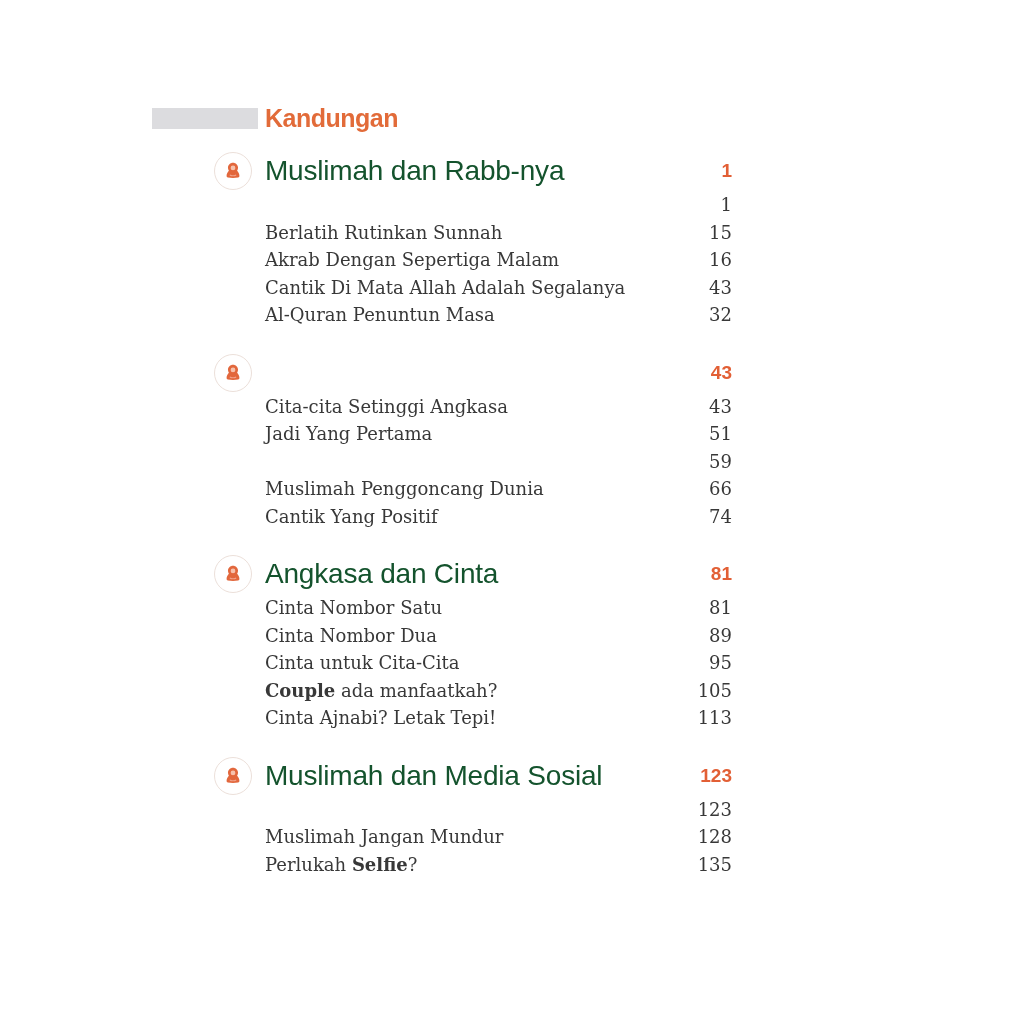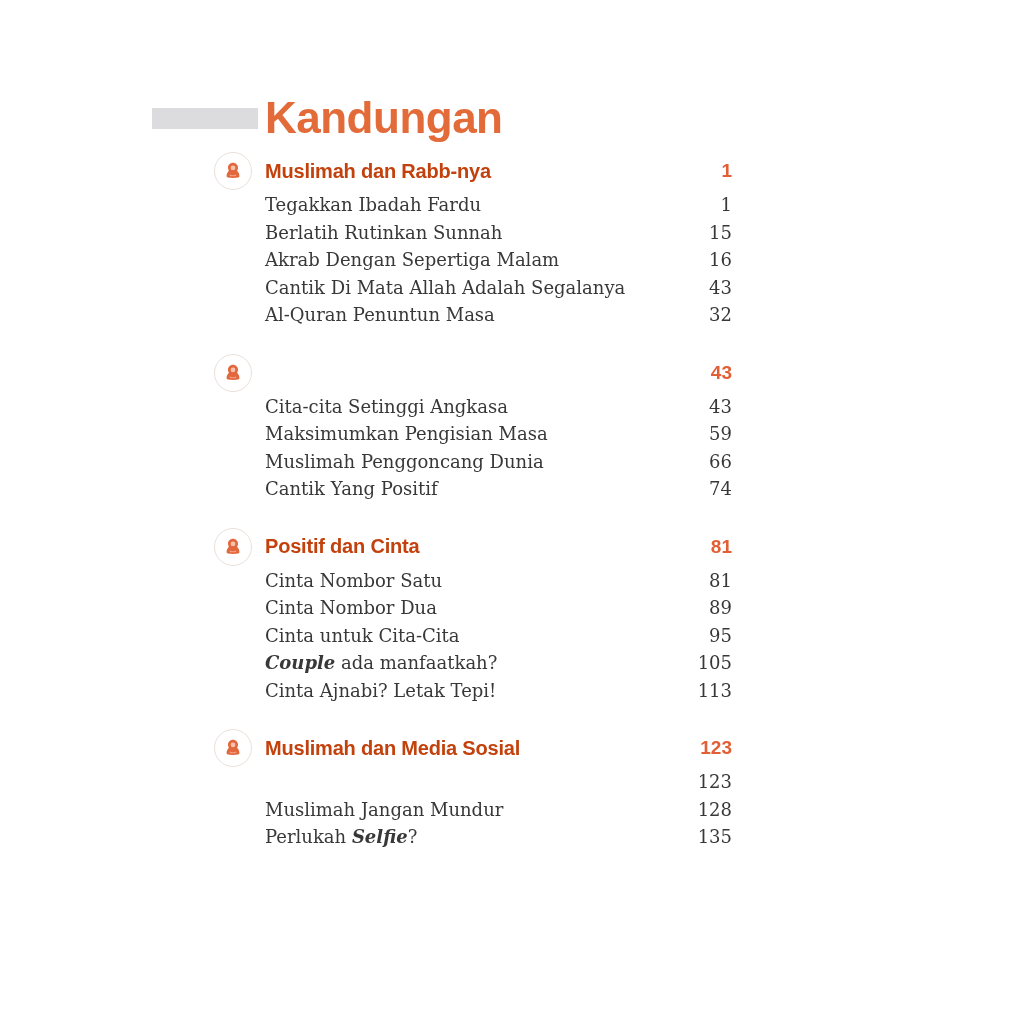--- a/index.html
+++ b/index.html
@@ -4,43 +4,43 @@
 <style>
   * { margin: 0; padding: 0; box-sizing: border-box; }
   html, body { width: 1024px; height: 1024px; background: #ffffff; overflow: hidden; }
   body { font-family: "Liberation Sans", sans-serif; }
 
   .content { width: 580px; margin: 100px 0 0 152px; }
 
   .title-row { display: flex; align-items: center; margin-bottom: 15px; }
   .gray-bar { width: 106px; height: 21px; background: #dcdcdf; margin-right: 7px; }
   .page-title {
-    font-size: 44px; font-weight: 700; color: #e26b39;
+    font-size: 25px; font-weight: 700; color: #e26b39;
     letter-spacing: -0.5px; line-height: 36px;
   }
 
   .section + .section { margin-top: 21px; }
 
   .section-header { display: flex; align-items: center; height: 40px; margin-left: 62px; }
   .icon-circle {
     width: 38px; height: 38px; border-radius: 50%;
     border: 1px solid #ece0da; background: #ffffff;
     display: flex; align-items: center; justify-content: center;
     margin-right: 13px; flex: none;
   }
-  .section-title { font-size: 20px; font-weight: 700; color: #c2410c; letter-spacing: -0.2px; }
+  .section-title { font-size: 28px; font-weight: 400; color: #14532d; letter-spacing: -0.2px; }
   .section-page { margin-left: auto; font-size: 19px; font-weight: 700; color: #e25f35; }
 
   .items { margin-top: 3px; margin-left: 113px; }
   .item-row {
     display: flex; align-items: baseline; height: 27.5px;
     font-family: "DejaVu Serif", serif; font-size: 18px; color: #383838;
   }
   .item-title { white-space: pre; }
-  .item-title .em { font-style: italic; font-weight: 600; }
+  .item-title .em { font-weight: 600; }
   .item-page { margin-left: auto; font-family: "DejaVu Serif", serif; font-size: 18px; color: #383838; }
 </style>
 </head>
 <body>
 
 <div class="content">
 
   <div class="title-row">
     <div class="gray-bar"></div>
     <h1 class="page-title">Kandungan</h1>
@@ -53,21 +53,20 @@
           <path d="M12 3c-3 0-5.5 2.4-5.5 5.4 0 1.2.4 2.3 1 3.2-1.6 1.5-2.5 3.6-2.5 5.9 0 .8.6 1.5 1.4 1.6 3.7.6 7.5.6 11.2 0 .8-.1 1.4-.8 1.4-1.6 0-2.3-.9-4.4-2.5-5.9.6-.9 1-2 1-3.2C17.5 5.4 15 3 12 3z" fill="#e2673c"></path>
           <circle cx="12" cy="8.6" r="2.6" fill="#f6c2ad"></circle>
           <path d="M8.5 16.5c2.2.9 4.8.9 7 0" stroke="#f0a088" stroke-width="1.2" fill="none"></path>
         </svg>
       </span>
       <span class="section-title">Muslimah dan Rabb-nya</span>
       <span class="section-page">1</span>
     </div>
     <div class="items">
       <div class="item-row">
-        <span class="item-title">Tegakkan Ibadah Fardu</span>
         <span class="item-page">1</span>
       </div>
       <div class="item-row">
         <span class="item-title">Berlatih Rutinkan Sunnah</span>
         <span class="item-page">15</span>
       </div>
       <div class="item-row">
         <span class="item-title">Akrab Dengan Sepertiga Malam</span>
         <span class="item-page">16</span>
       </div>
@@ -92,21 +91,24 @@
         </svg>
       </span>
       <span class="section-page">43</span>
     </div>
     <div class="items">
       <div class="item-row">
         <span class="item-title">Cita-cita Setinggi Angkasa</span>
         <span class="item-page">43</span>
       </div>
       <div class="item-row">
-        <span class="item-title">Maksimumkan Pengisian Masa</span>
+        <span class="item-title">Jadi Yang Pertama</span>
+        <span class="item-page">51</span>
+      </div>
+      <div class="item-row">
         <span class="item-page">59</span>
       </div>
       <div class="item-row">
         <span class="item-title">Muslimah Penggoncang Dunia</span>
         <span class="item-page">66</span>
       </div>
       <div class="item-row">
         <span class="item-title">Cantik Yang Positif</span>
         <span class="item-page">74</span>
       </div>
@@ -115,21 +117,21 @@
 
   <div class="section">
     <div class="section-header">
       <span class="icon-circle">
         <svg viewBox="0 0 24 24" width="22" height="22" aria-hidden="true">
           <path d="M12 3c-3 0-5.5 2.4-5.5 5.4 0 1.2.4 2.3 1 3.2-1.6 1.5-2.5 3.6-2.5 5.9 0 .8.6 1.5 1.4 1.6 3.7.6 7.5.6 11.2 0 .8-.1 1.4-.8 1.4-1.6 0-2.3-.9-4.4-2.5-5.9.6-.9 1-2 1-3.2C17.5 5.4 15 3 12 3z" fill="#e2673c"></path>
           <circle cx="12" cy="8.6" r="2.6" fill="#f6c2ad"></circle>
           <path d="M8.5 16.5c2.2.9 4.8.9 7 0" stroke="#f0a088" stroke-width="1.2" fill="none"></path>
         </svg>
       </span>
-      <span class="section-title">Positif dan Cinta</span>
+      <span class="section-title">Angkasa dan Cinta</span>
       <span class="section-page">81</span>
     </div>
     <div class="items">
       <div class="item-row">
         <span class="item-title">Cinta Nombor Satu</span>
         <span class="item-page">81</span>
       </div>
       <div class="item-row">
         <span class="item-title">Cinta Nombor Dua</span>
         <span class="item-page">89</span>

